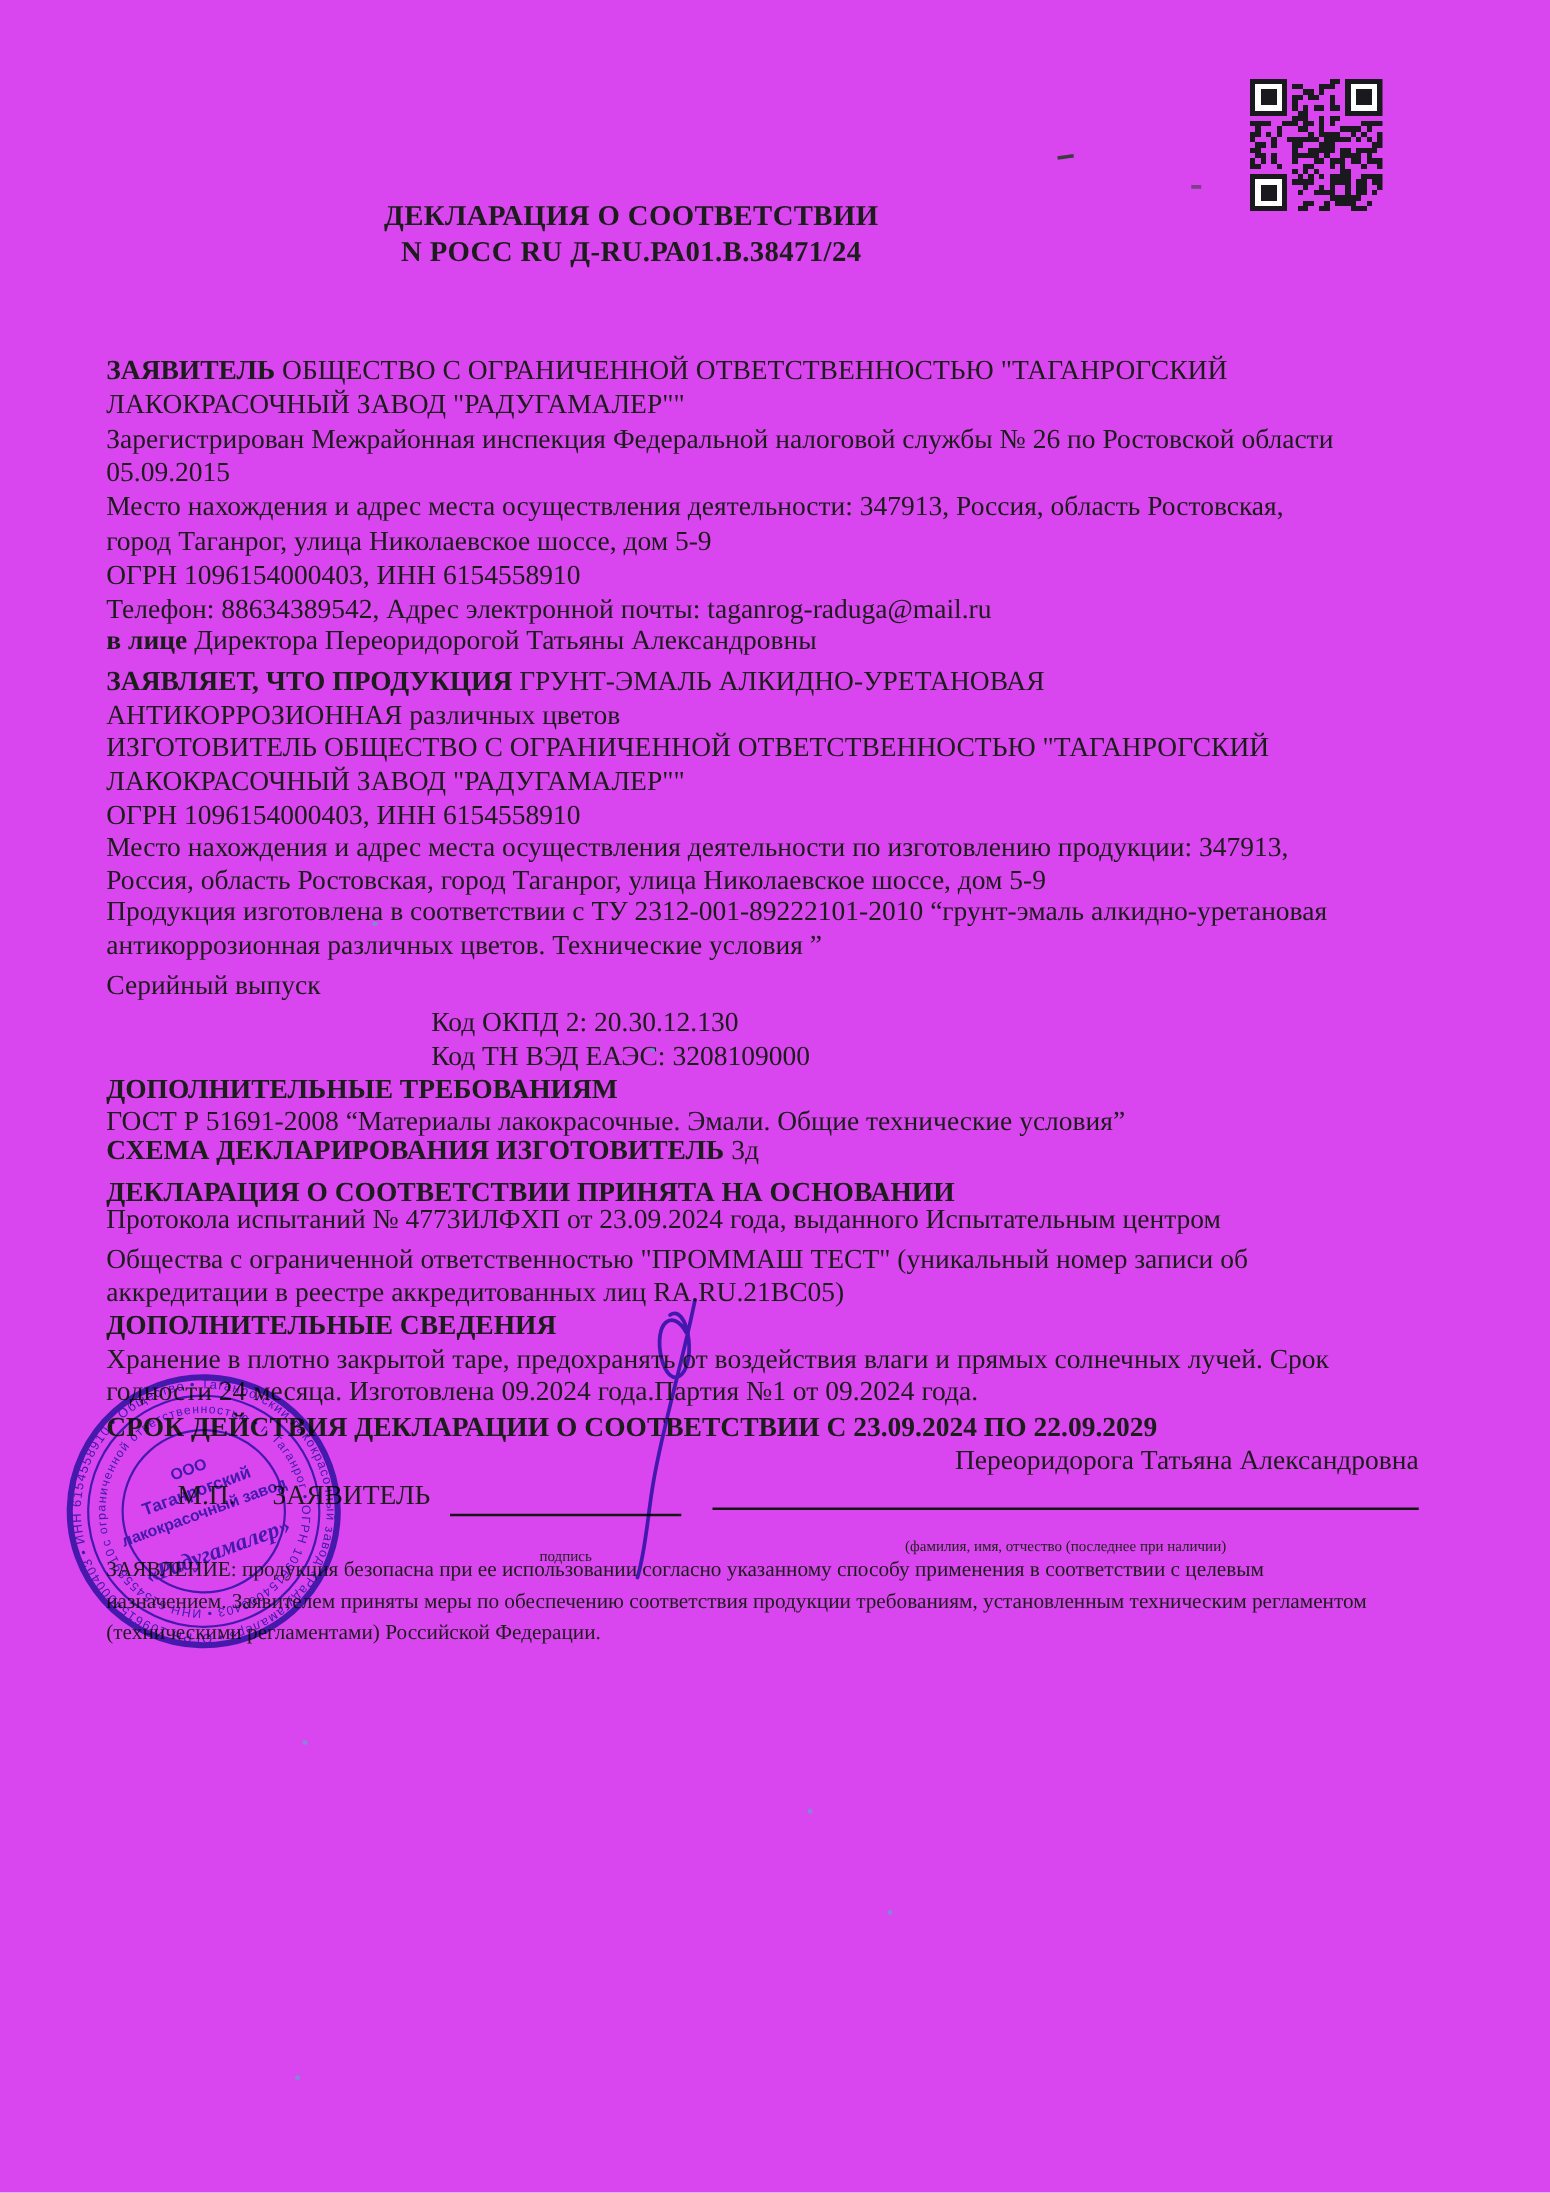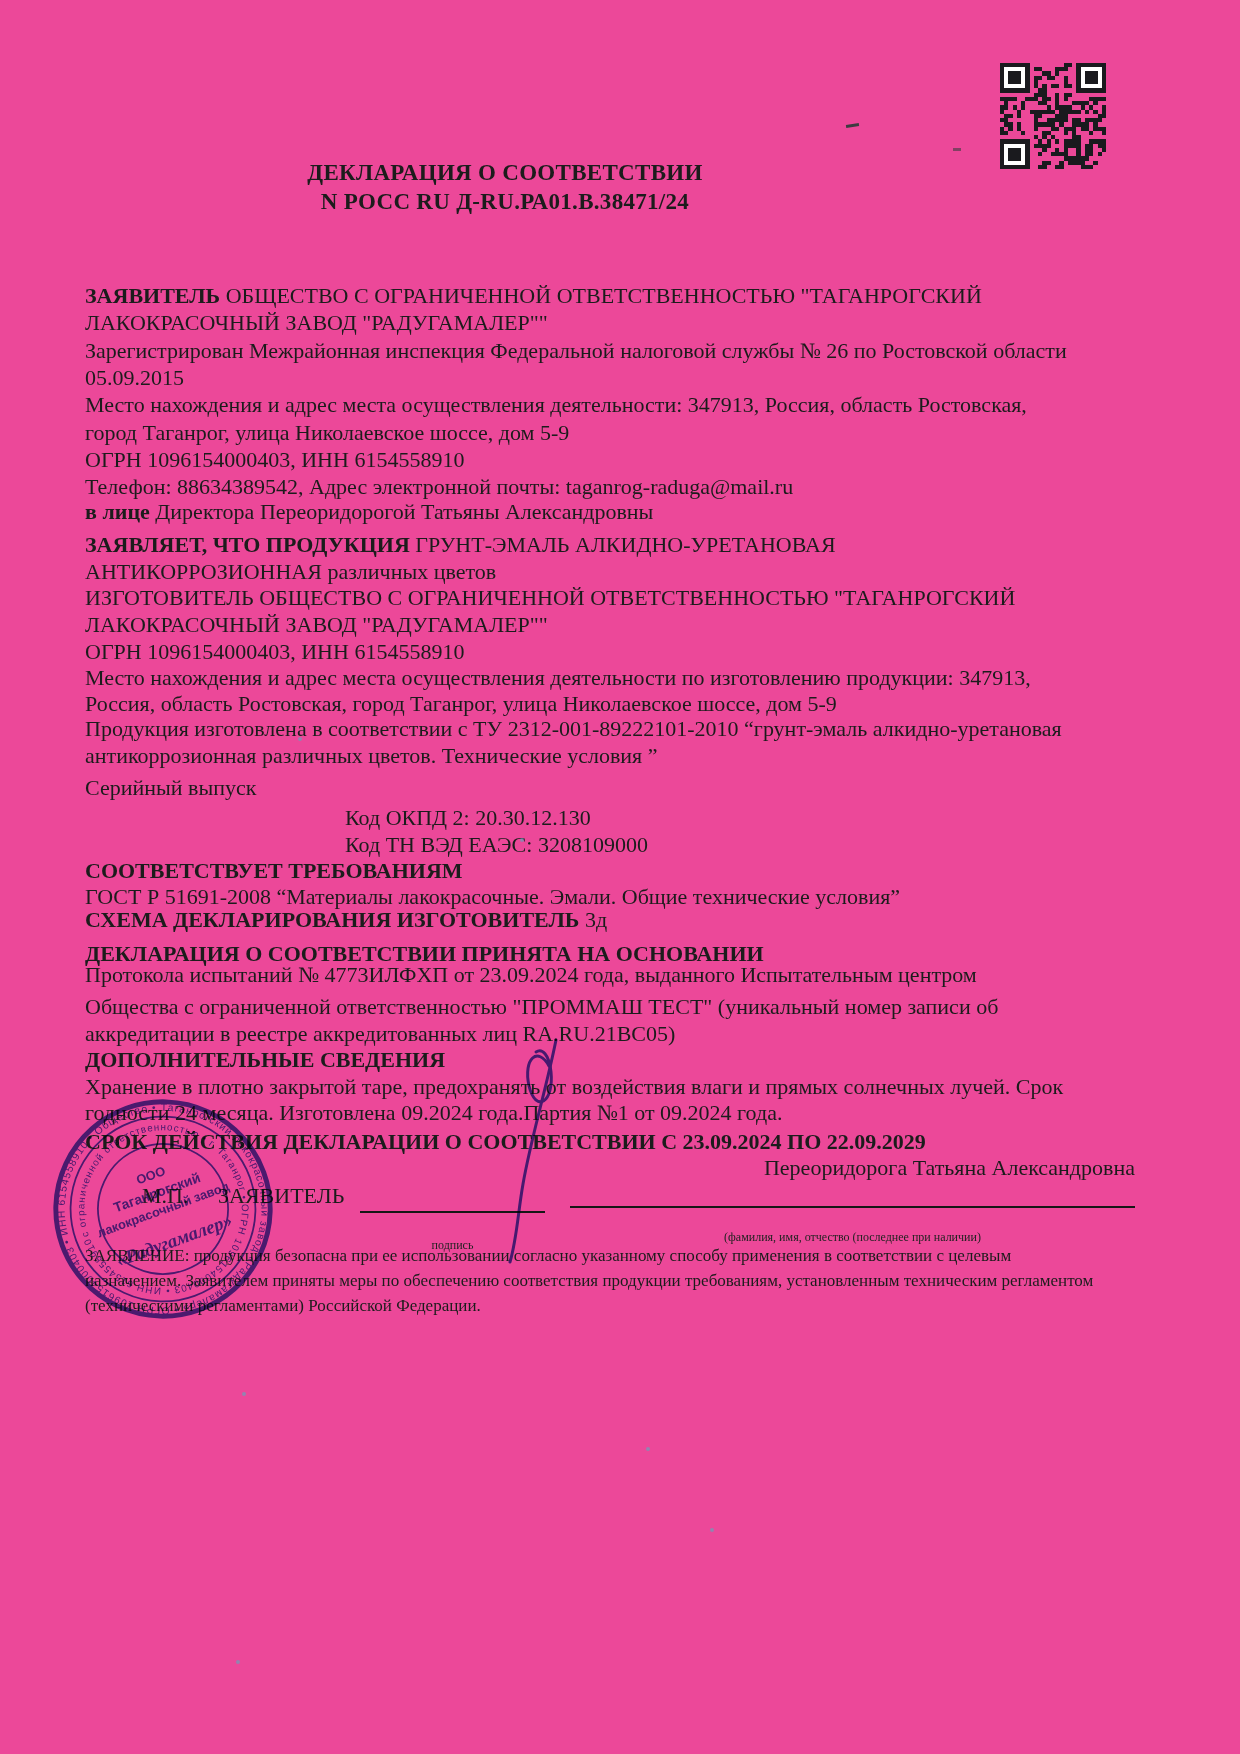--- a/index.html
+++ b/index.html
@@ -1,16 +1,16 @@
 <!DOCTYPE html>
 <html lang="ru"><head>
 <meta charset="utf-8">
 <style>
   html,body{margin:0;padding:0;background:#e8e8e8;}
-  .page{position:relative;width:1240px;height:1754px;background:#ec4899;margin:0 auto;
+  .page{position:relative;width:1240px;height:1754px;background:#d946ef;margin:0 auto;
         font-family:"Liberation Serif",serif;color:#1c1c1c;overflow:hidden;}
   .ttl{position:absolute;left:0;width:1010px;text-align:center;font-weight:bold;
        font-size:23px;white-space:pre;letter-spacing:.3px;}
   .ln{position:absolute;font-size:22px;line-height:26px;white-space:pre;}
   .ln b{font-weight:bold;}
   .sig-label{position:absolute;font-size:22px;white-space:pre;}
   .sig-line{position:absolute;height:2px;background:#161616;}
   .cap{position:absolute;font-size:12px;text-align:center;color:#222;}
   .fio{position:absolute;font-size:22px;text-align:right;}
   .stmt{position:absolute;font-size:17px;white-space:pre;}
@@ -270,21 +270,21 @@
   <div class="ln" style="top:585px;left:85px"><b></b><span>ИЗГОТОВИТЕЛЬ ОБЩЕСТВО С ОГРАНИЧЕННОЙ ОТВЕТСТВЕННОСТЬЮ "ТАГАНРОГСКИЙ</span></div>
   <div class="ln" style="top:612px;left:85px"><b></b><span>ЛАКОКРАСОЧНЫЙ ЗАВОД "РАДУГАМАЛЕР""</span></div>
   <div class="ln" style="top:639px;left:85px"><b></b><span>ОГРН 1096154000403, ИНН 6154558910</span></div>
   <div class="ln" style="top:665px;left:85px"><b></b><span>Место нахождения и адрес места осуществления деятельности по изготовлению продукции: 347913,</span></div>
   <div class="ln" style="top:691px;left:85px"><b></b><span>Россия, область Ростовская, город Таганрог, улица Николаевское шоссе, дом 5-9</span></div>
   <div class="ln" style="top:716px;left:85px"><b></b><span>Продукция изготовлена в соответствии с ТУ 2312-001-89222101-2010 “грунт-эмаль алкидно-уретановая</span></div>
   <div class="ln" style="top:743px;left:85px"><b></b><span>антикоррозионная различных цветов. Технические условия ”</span></div>
   <div class="ln" style="top:775px;left:85px"><b></b><span>Серийный выпуск</span></div>
   <div class="ln" style="top:805px;left:345px"><b></b><span>Код ОКПД 2: 20.30.12.130</span></div>
   <div class="ln" style="top:832px;left:345px"><b></b><span>Код ТН ВЭД ЕАЭС: 3208109000</span></div>
-  <div class="ln" style="top:858px;left:85px"><b>СООТВЕТСТВУЕТ ТРЕБОВАНИЯМ</b><span></span></div>
+  <div class="ln" style="top:858px;left:85px"><b>ДОПОЛНИТЕЛЬНЫЕ ТРЕБОВАНИЯМ</b><span></span></div>
   <div class="ln" style="top:884px;left:85px"><b></b><span>ГОСТ Р 51691-2008 “Материалы лакокрасочные. Эмали. Общие технические условия”</span></div>
   <div class="ln" style="top:907px;left:85px"><b>СХЕМА ДЕКЛАРИРОВАНИЯ ИЗГОТОВИТЕЛЬ</b><span> 3д</span></div>
   <div class="ln" style="top:941px;left:85px"><b>ДЕКЛАРАЦИЯ О СООТВЕТСТВИИ ПРИНЯТА НА ОСНОВАНИИ</b><span></span></div>
   <div class="ln" style="top:962px;left:85px"><b></b><span>Протокола испытаний № 4773ИЛФХП от 23.09.2024 года, выданного Испытательным центром</span></div>
   <div class="ln" style="top:994px;left:85px"><b></b><span>Общества с ограниченной ответственностью "ПРОММАШ ТЕСТ" (уникальный номер записи об</span></div>
   <div class="ln" style="top:1021px;left:85px"><b></b><span>аккредитации в реестре аккредитованных лиц RA.RU.21BC05)</span></div>
   <div class="ln" style="top:1047px;left:85px"><b>ДОПОЛНИТЕЛЬНЫЕ СВЕДЕНИЯ</b><span></span></div>
   <div class="ln" style="top:1074px;left:85px"><b></b><span>Хранение в плотно закрытой таре, предохранять от воздействия влаги и прямых солнечных лучей. Срок</span></div>
   <div class="ln" style="top:1100px;left:85px"><b></b><span>годности 24 месяца. Изготовлена 09.2024 года.Партия №1 от 09.2024 года.</span></div>
   <div class="ln" style="top:1129px;left:85px"><b>СРОК ДЕЙСТВИЯ ДЕКЛАРАЦИИ О СООТВЕТСТВИИ С 23.09.2024 ПО 22.09.2029</b><span></span></div>

